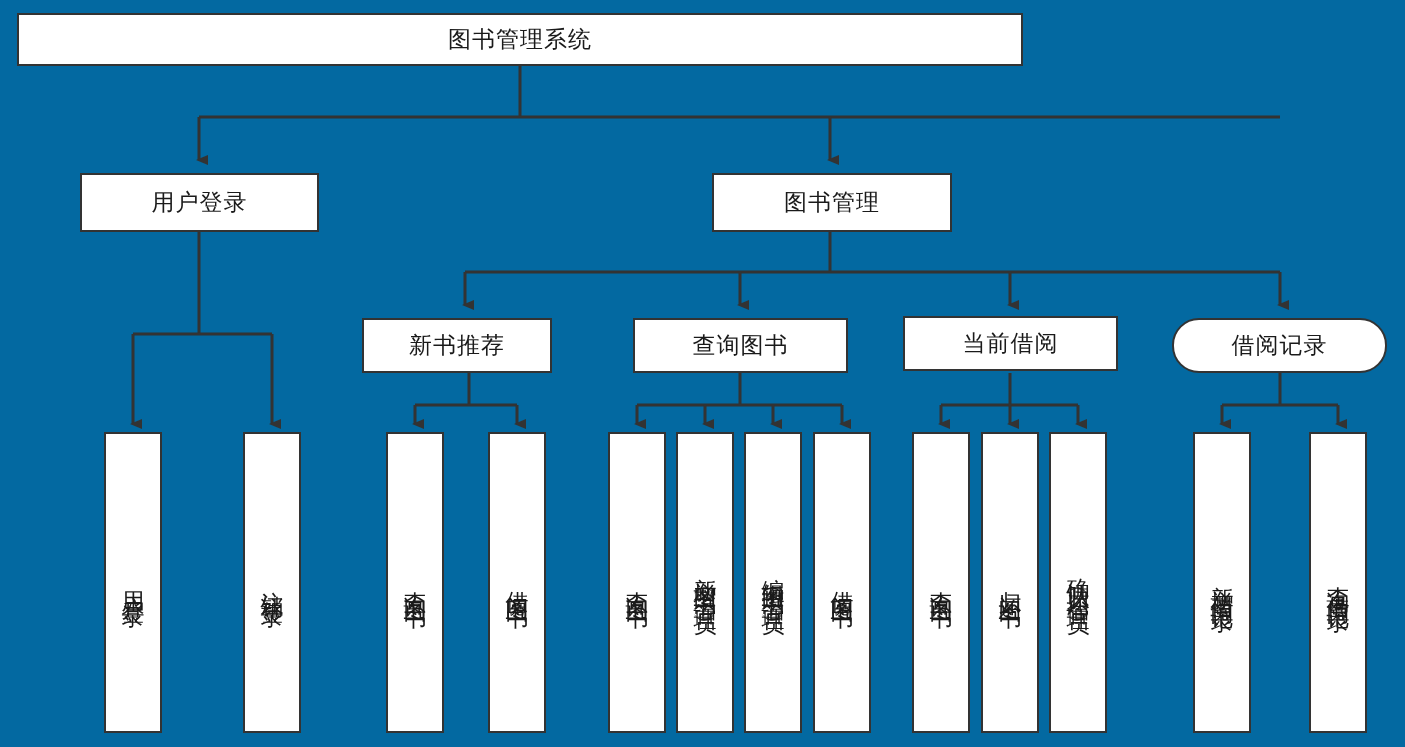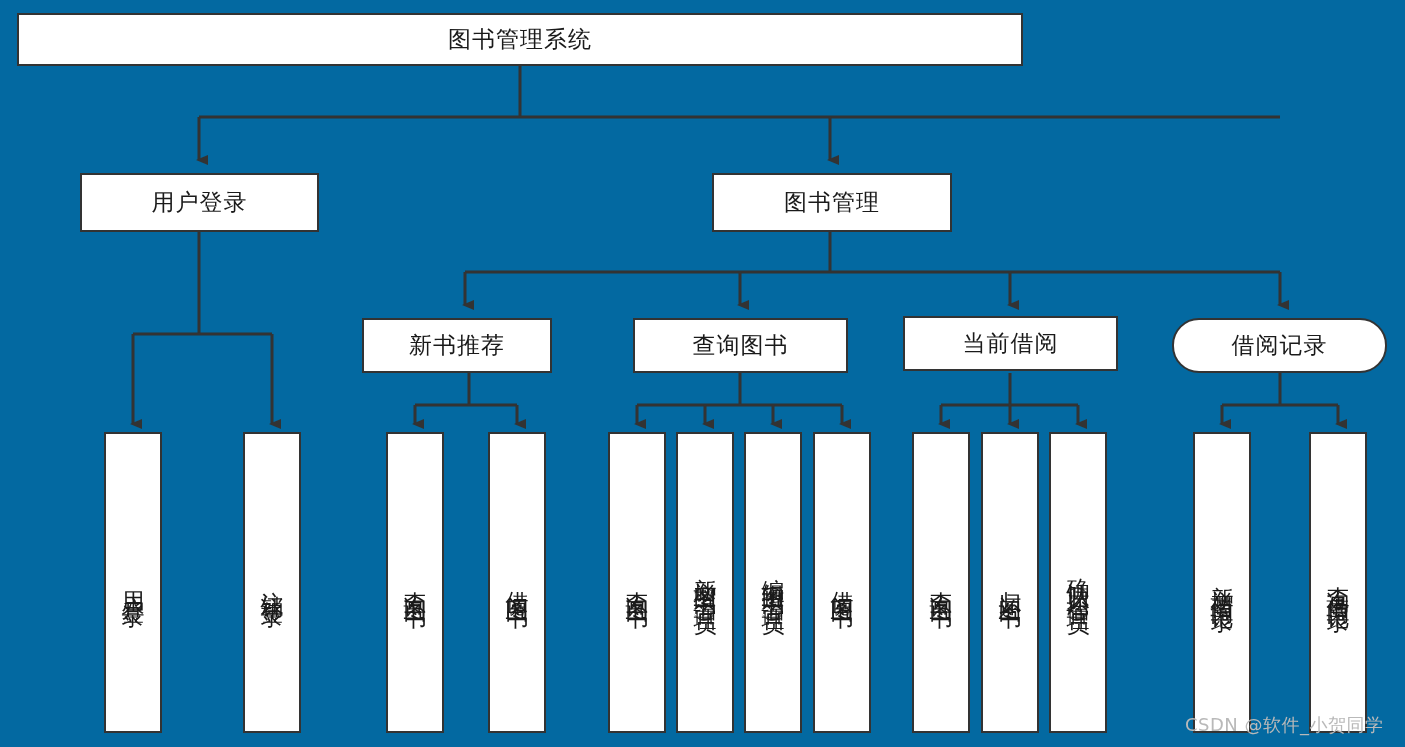--- a/index.html
+++ b/index.html
@@ -184,15 +184,14 @@
     <span class="label">确认归还（管理员）</span>
   </div>
 
   <div class="node vert" style="left:1193px; top:432px; width:58px; height:301px;">
     <span class="label">新增借阅记录</span>
   </div>
   <div class="node vert" style="left:1309px; top:432px; width:58px; height:301px;">
     <span class="label">查询借阅记录</span>
   </div>
 
-  <div class="watermark">CSDN @软件_小贺同学</div>
 
 </div>
 
 </body></html>

